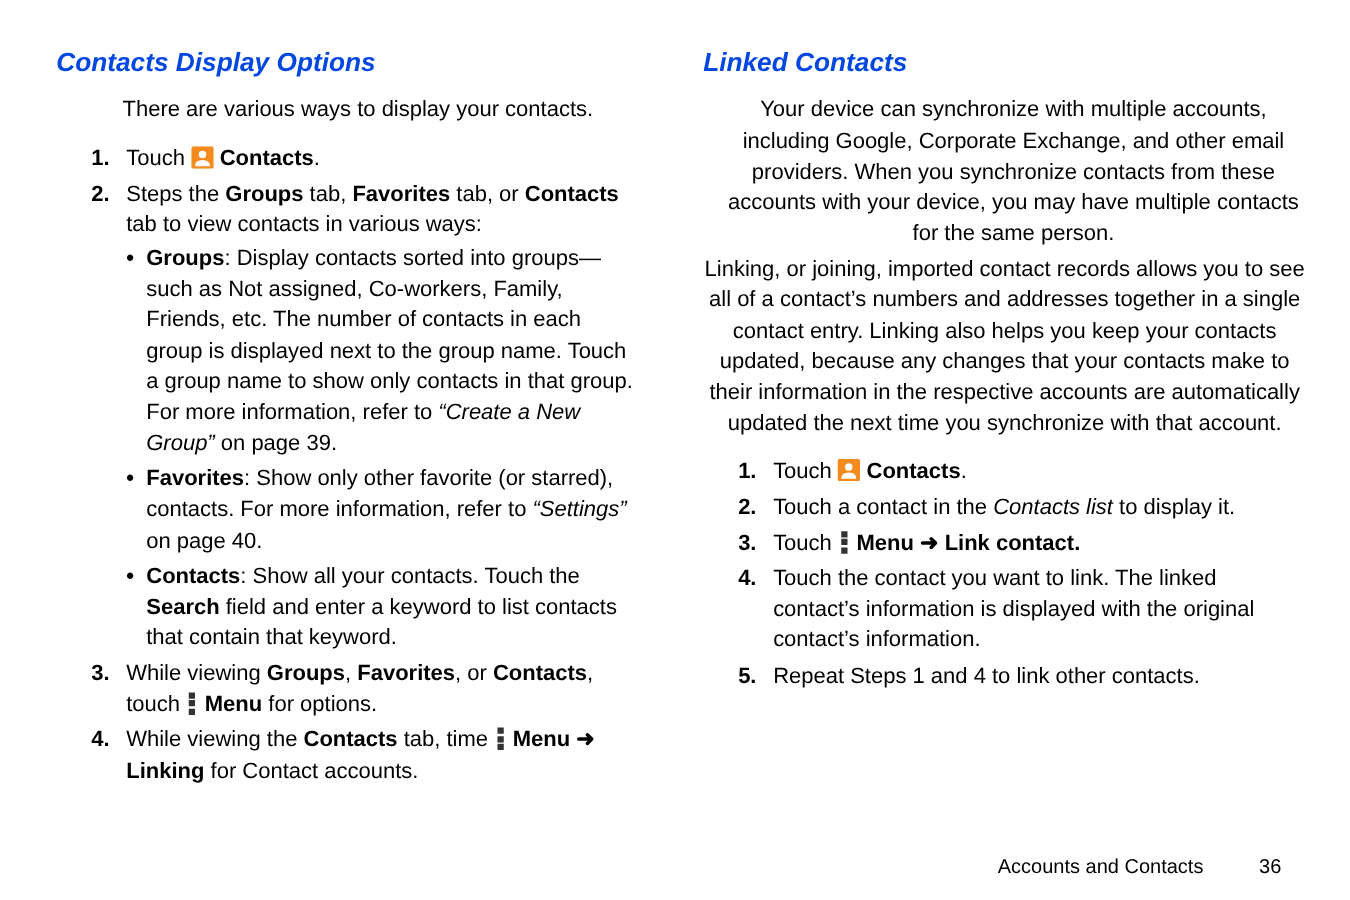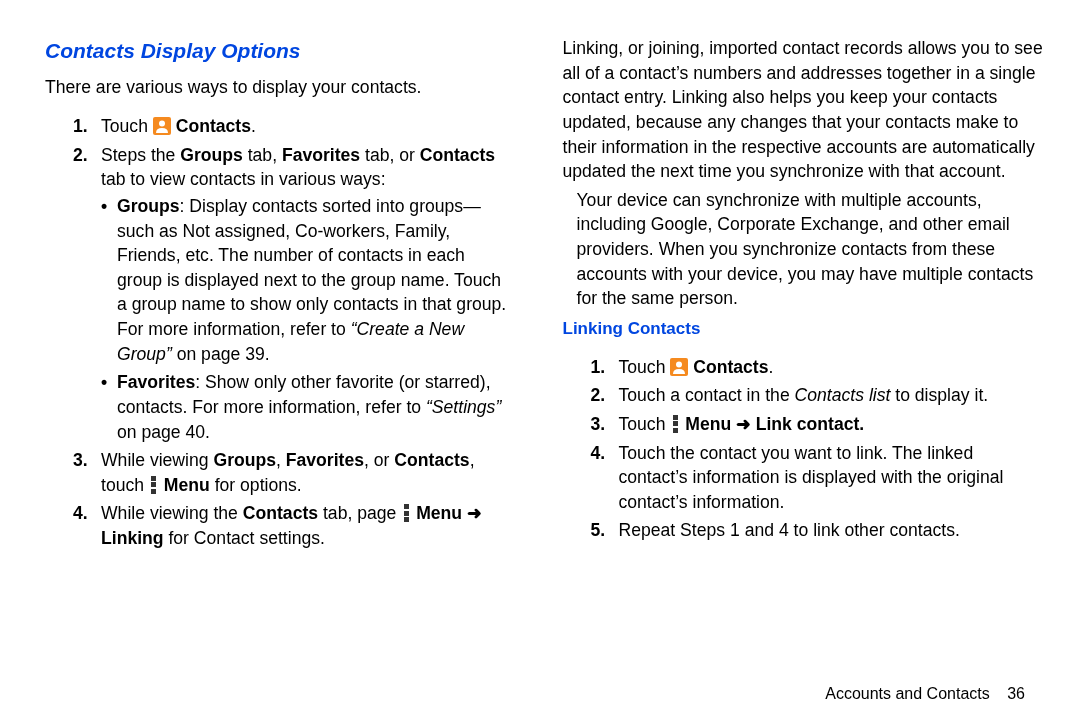--- a/index.html
+++ b/index.html
@@ -32,20 +32,21 @@
     margin: 0 0 10px 0;
   }
   .h3 {
     font-weight: bold;
     color: #0046e0;
     font-size: 17px;
     margin: 6px 0 6px 0;
   }
   .para {
     margin: 0 0 4px 0;
+    text-align: center;
   }
   ol.steps {
     list-style: none;
     padding: 0;
     margin: 14px;
     counter-reset: step;
   }
   ol.steps > li {
     counter-increment: step;
     position: relative;
@@ -101,21 +102,21 @@
   }
   .menu-icon .d1 { top: 0px; }
   .menu-icon .d2 { top: 6.5px; }
   .menu-icon .d3 { top: 13px; }
   .footer {
     position: absolute;
     bottom: 15px;
     right: 55px;
     font-size: 16px;
   }
-  .footer .pnum { margin-left: 13px; }
+  .footer .pnum { margin-left: 40px; }
 </style>
 </head>
 <body>
 
 <div class="page">
 
   <div class="col">
     <div class="h2">Contacts Display Options</div>
     <p class="para">There are various ways to display your contacts.</p>
 
@@ -135,42 +136,45 @@
       <li>
         <span>Steps the </span><span class="b">Groups</span><span> tab, </span><span class="b">Favorites</span><span> tab, or </span><span class="b">Contacts</span><span> tab to view contacts in various ways:</span>
 
         <ul class="bullets">
           <li>
             <span class="b">Groups</span><span>: Display contacts sorted into groups—such as Not assigned, Co-workers, Family, Friends, etc. The number of contacts in each group is displayed next to the group name. Touch a group name to show only contacts in that group. For more information, refer to </span><span class="i">“Create a New Group”</span><span> on page 39.</span>
           </li>
           <li>
             <span class="b">Favorites</span><span>: Show only other favorite (or starred), contacts. For more information, refer to </span><span class="i">“Settings”</span><span> on page 40.</span>
           </li>
+          <li>
+            <span class="b">Contacts</span><span>: Show all your contacts. Touch the </span><span class="b">Search</span><span> field and enter a keyword to list contacts that contain that keyword.</span>
+          </li>
         </ul>
       </li>
 
       <li>
         <span>While viewing </span><span class="b">Groups</span><span>, </span><span class="b">Favorites</span><span>, or </span><span class="b">Contacts</span><span>, touch </span>
         <span class="menu-icon"><span class="dot d1"></span><span class="dot d2"></span><span class="dot d3"></span></span>
         <span class="b">Menu</span><span> for options.</span>
       </li>
 
       <li>
-        <span>While viewing the </span><span class="b">Contacts</span><span> tab, page </span>
+        <span>While viewing the </span><span class="b">Contacts</span><span> tab, time </span>
         <span class="menu-icon"><span class="dot d1"></span><span class="dot d2"></span><span class="dot d3"></span></span>
-        <span class="b">Menu </span><span class="b arrow">➜ </span><span class="b">Linking</span><span> for Contact settings.</span>
+        <span class="b">Menu </span><span class="b arrow">➜ </span><span class="b">Linking</span><span> for Contact accounts.</span>
       </li>
     </ol>
   </div>
 
   <div class="col">
+    <div class="h2">Linked Contacts</div>
+    <p class="para" style="padding-left:14px;">Your device can synchronize with multiple accounts, including Google, Corporate Exchange, and other email providers. When you synchronize contacts from these accounts with your device, you may have multiple contacts for the same person.</p>
     <p class="para">Linking, or joining, imported contact records allows you to see all of a contact’s numbers and addresses together in a single contact entry. Linking also helps you keep your contacts updated, because any changes that your contacts make to their information in the respective accounts are automatically updated the next time you synchronize with that account.</p>
-    <p class="para" style="padding-left:14px;">Your device can synchronize with multiple accounts, including Google, Corporate Exchange, and other email providers. When you synchronize contacts from these accounts with your device, you may have multiple contacts for the same person.</p>
-
-    <div class="h3">Linking Contacts</div>
+
 
     <ol class="steps">
       <li>
         <span>Touch </span>
         <span class="contact-icon">
           <svg viewBox="0 0 18 18" width="18" height="18">
             <rect x="0" y="0" width="18" height="18" rx="2" fill="#f58a1f"></rect>
             <circle cx="9" cy="6.5" r="3" fill="#fff"></circle>
             <path d="M3 16 Q3 11 9 11 Q15 11 15 16 Z" fill="#fff"></path>
           </svg>

